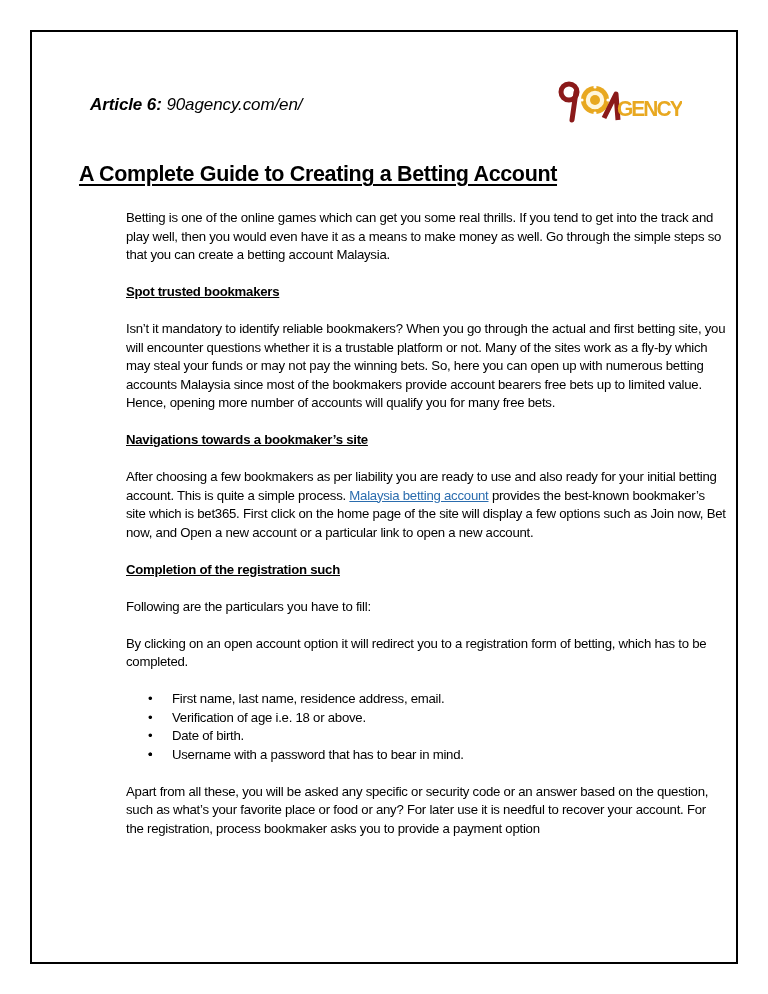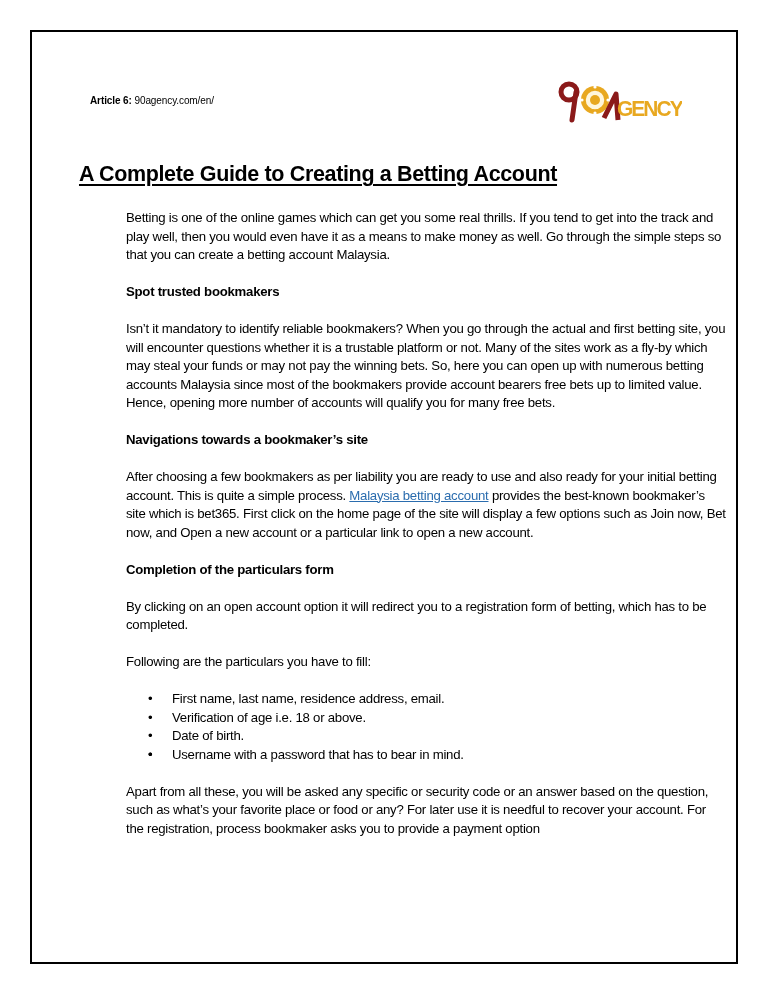--- a/index.html
+++ b/index.html
@@ -21,22 +21,23 @@
       top: 30px;
       width: 704px;
       height: 930px;
       border: 2px solid #000000;
       box-sizing: content-box;
     }
     .article-header {
       position: absolute;
       left: 90px;
       top: 95px;
-      font-size: 10px;
+      font-size: 17px;
       letter-spacing: -0.1px;
+      font-style: italic;
     }
     .article-header .label {
       font-weight: bold;
     }
     .logo {
       position: absolute;
       left: 558px;
       top: 78px;
       width: 124px;
       height: 48px;
@@ -66,20 +67,21 @@
       margin-left: 36px;
     }
     .content p {
       margin: 0 0 18.5px 0;
     }
     .content h2 {
       font-size: 13.2px;
       font-weight: bold;
       margin: 0 0 18.5px 0;
       line-height: 18.5px;
+      text-decoration: underline;
     }
     .content a {
       color: #2a6cae;
     }
     .content ul {
       margin: 0 0 18.5px 0;
       padding: 0 0 0 46px;
       list-style: none;
     }
     .content ul li {
@@ -132,23 +134,23 @@
 
 <div class="content">
   <p>Betting is one of the online games which can get you some real thrills. If you tend to get into the track and play well, then you would even have it as a means to make money as well. Go through the simple steps so that you can create a betting account Malaysia.</p>
 
   <h2>Spot trusted bookmakers</h2>
   <p>Isn’t it mandatory to identify reliable bookmakers? When you go through the actual and first betting site, you will encounter questions whether it is a trustable platform or not. Many of the sites work as a fly-by which may steal your funds or may not pay the winning bets. So, here you can open up with numerous betting accounts Malaysia since most of the bookmakers provide account bearers free bets up to limited value. Hence, opening more number of accounts will qualify you for many free bets.</p>
 
   <h2>Navigations towards a bookmaker’s site</h2>
   <p><span>After choosing a few bookmakers as per liability you are ready to use and also ready for your initial betting account. This is quite a simple process. </span><a href="#">Malaysia betting account</a><span> provides the best-known bookmaker’s site which is bet365. First click on the home page of the site will display a few options such as Join now, Bet now, and Open a new account or a particular link to open a new account.</span></p>
 
-  <h2>Completion of the particulars form</h2>
+  <h2>Completion of the registration such</h2>
+  <p>Following are the particulars you have to fill:</p>
   <p>By clicking on an open account option it will redirect you to a registration form of betting, which has to be completed.</p>
-  <p>Following are the particulars you have to fill:</p>
 
   <ul>
     <li><span class="bullet">•</span><span>First name, last name, residence address, email.</span></li>
     <li><span class="bullet">•</span><span>Verification of age i.e. 18 or above.</span></li>
     <li><span class="bullet">•</span><span>Date of birth.</span></li>
     <li><span class="bullet">•</span></li>
     <li><span class="bullet">•</span><span>Username with a password that has to bear in mind.</span></li>
   </ul>
 
   <p>Apart from all these, you will be asked any specific or security code or an answer based on the question, such as what’s your favorite place or food or any? For later use it is needful to recover your account. For the registration, process bookmaker asks you to provide a payment option</p>

